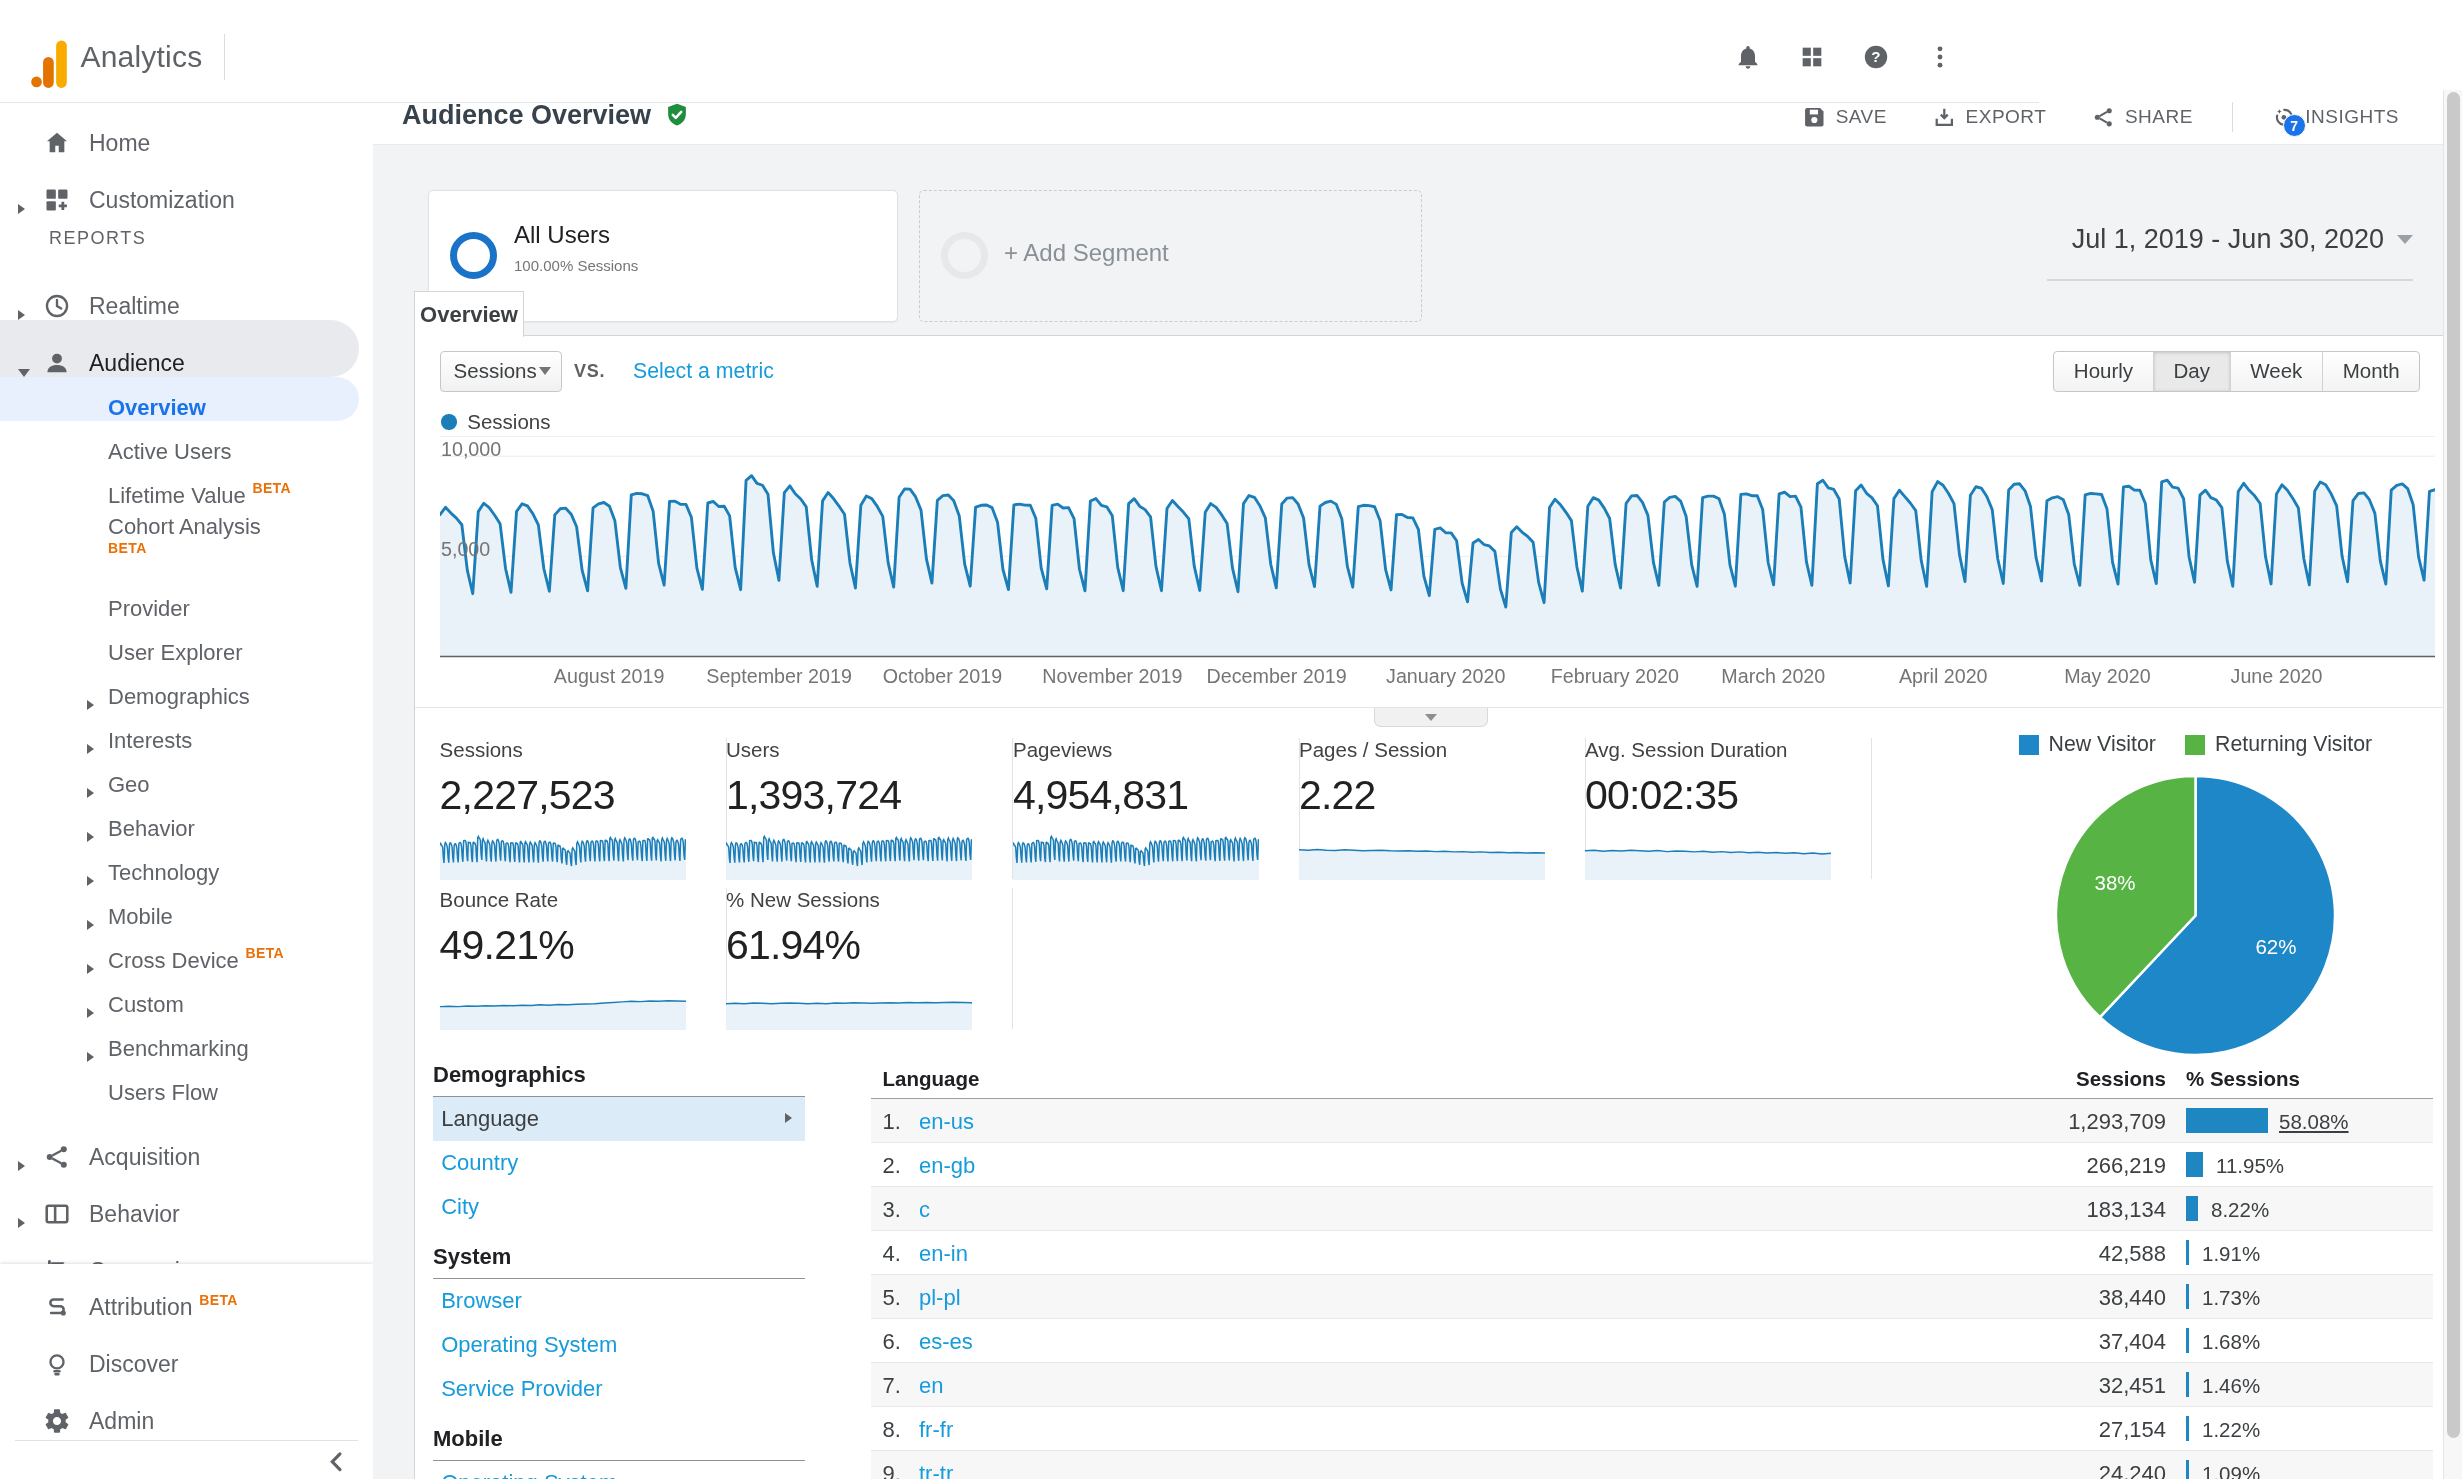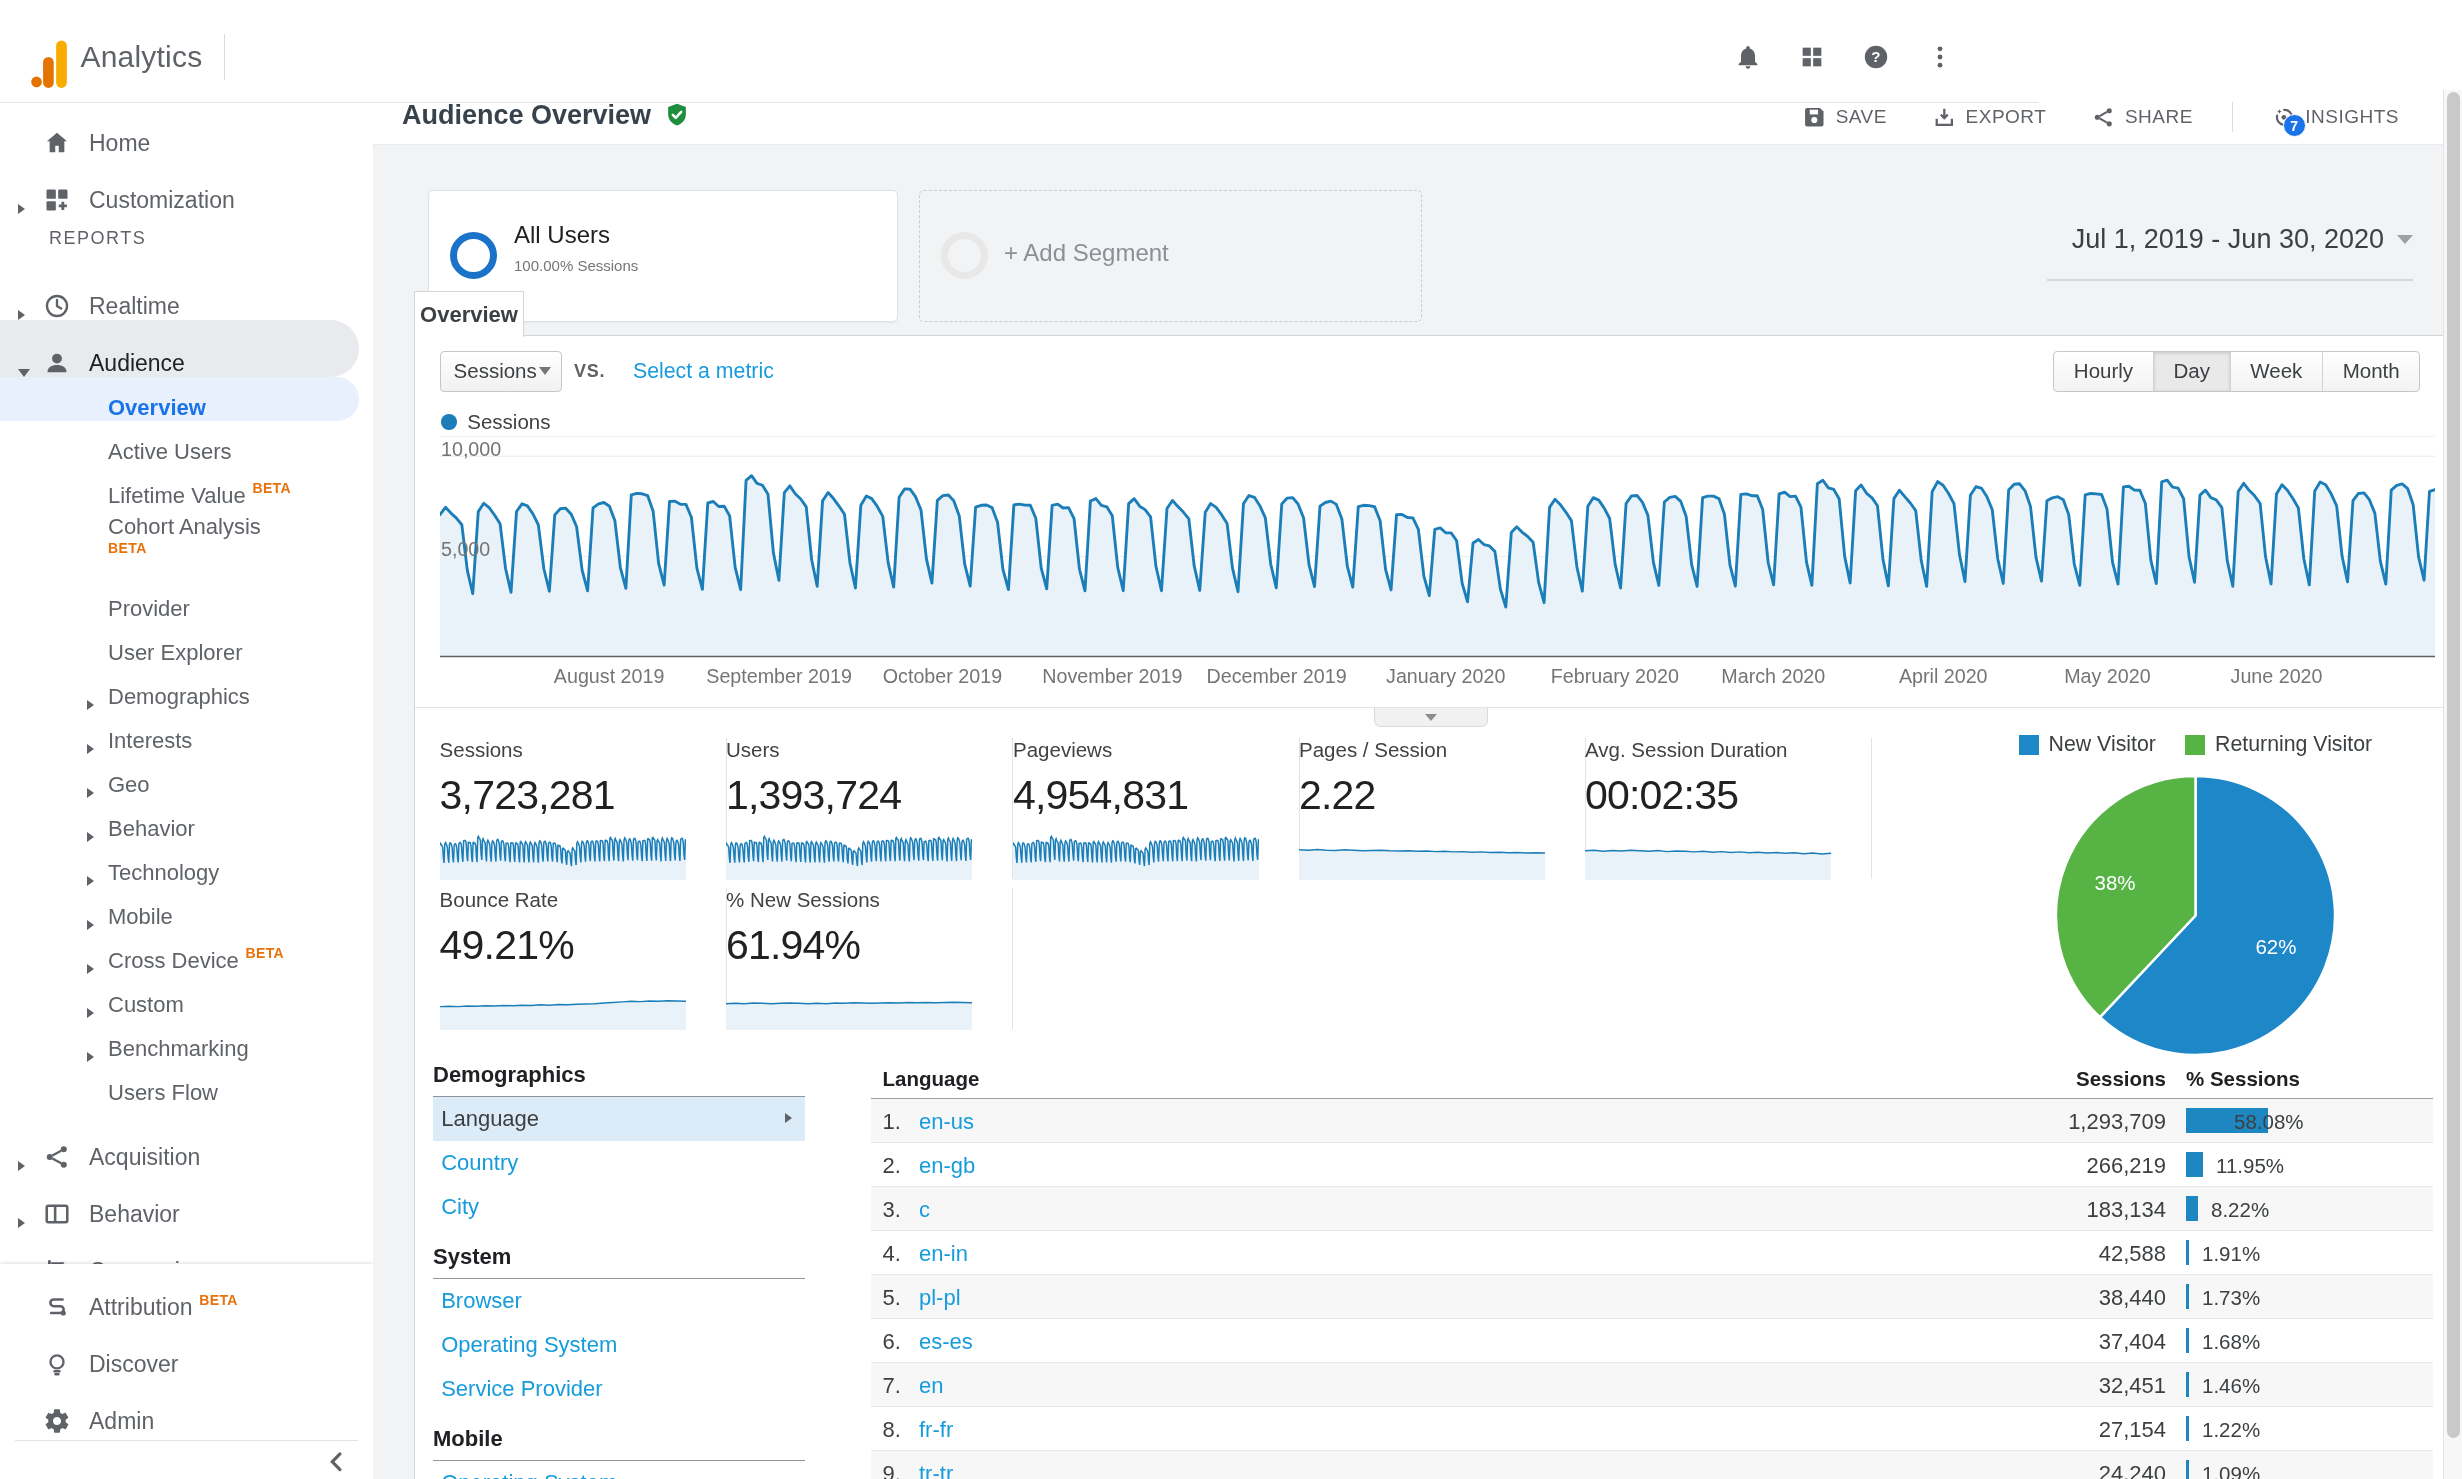--- a/index.html
+++ b/index.html
@@ -427,21 +427,21 @@
       <div id="yticks"></div>
 
       <div id="chart-divider"></div>
       <div id="chart-collapse">
         <span class="tri-down"></span>
       </div>
 
       <div id="cards">
           <div class="card" style="left: 24.6px; top: 402px;">
             <div class="clabel">Sessions</div>
-            <div class="cvalue">3,723,281</div>
+            <div class="cvalue">2,227,523</div>
             <div>
               <svg width="246" height="51" viewBox="0 0 300 62">
                 <polygon points="0.0,19.7 0.8,17.6 1.6,19.2 2.5,20.6 3.3,22.4 4.1,35.0 4.9,41.4 5.8,18.8 6.6,16.5 7.4,17.7 8.2,19.8 9.0,22.2 9.9,34.5 10.7,41.0 11.5,18.8 12.3,16.7 13.2,17.3 14.0,19.4 14.8,22.5 15.6,34.5 16.4,40.7 17.3,19.7 18.1,18.0 18.9,17.9 19.7,19.5 20.5,23.0 21.4,34.9 22.2,40.6 23.0,17.8 23.8,16.7 24.7,16.3 25.5,17.3 26.3,21.3 27.1,34.2 27.9,39.9 28.8,14.2 29.6,13.8 30.4,13.9 31.2,14.5 32.1,18.7 32.9,33.1 33.7,39.1 34.5,16.0 35.3,16.0 36.2,16.8 37.0,16.8 37.8,20.4 38.6,34.4 39.5,40.2 40.3,16.5 41.1,16.0 41.9,17.4 42.7,17.3 43.6,20.0 44.4,34.1 45.2,40.3 46.0,10.2 46.8,8.9 47.7,11.0 48.5,11.6 49.3,14.0 50.1,30.2 51.0,37.7 51.8,13.6 52.6,11.7 53.4,13.9 54.2,15.4 55.1,17.5 55.9,32.1 56.7,39.4 57.5,15.9 58.4,13.6 59.2,15.2 60.0,17.3 60.8,19.5 61.6,32.9 62.5,39.8 63.3,17.1 64.1,14.5 64.9,15.3 65.8,17.4 66.6,20.1 67.4,32.9 68.2,39.6 69.0,14.9 69.9,12.6 70.7,12.6 71.5,14.7 72.3,18.4 73.2,31.8 74.0,38.5 74.8,15.7 75.6,14.4 76.4,14.3 77.3,15.8 78.1,20.0 78.9,33.3 79.7,39.3 80.5,17.6 81.4,17.1 82.2,17.0 83.0,17.7 83.8,21.7 84.7,34.7 85.5,40.3 86.3,17.0 87.1,16.8 87.9,17.1 88.8,17.1 89.6,20.6 90.4,34.4 91.2,40.0 92.1,17.1 92.9,16.8 93.7,17.8 94.5,17.8 95.3,20.7 96.2,34.7 97.0,40.6 97.8,15.9 98.6,15.2 99.5,17.1 100.3,17.5 101.1,20.0 101.9,34.2 102.7,40.6 103.6,16.6 104.4,15.3 105.2,17.3 106.0,18.3 106.8,20.3 107.7,33.9 108.5,40.6 109.3,18.0 110.1,15.8 111.0,17.4 111.8,18.9 112.6,20.8 113.4,33.8 114.2,40.5 115.1,19.0 115.9,16.6 116.7,17.7 117.5,19.7 118.4,22.1 119.2,34.4 120.0,40.9 120.8,16.6 121.6,14.4 122.5,14.9 123.3,17.2 124.1,20.5 124.9,33.3 125.8,39.8 126.6,16.7 127.4,15.1 128.2,15.0 129.0,16.7 129.9,20.6 130.7,33.4 131.5,39.5 132.3,17.3 133.2,16.3 134.0,15.9 134.8,16.8 135.6,20.8 136.4,33.9 137.3,39.6 138.1,17.5 138.9,17.1 139.7,17.2 140.5,17.5 141.4,21.4 142.2,34.8 143.0,40.4 143.8,19.7 144.7,19.6 145.5,20.5 146.3,20.5 147.1,23.7 147.9,36.6 148.8,41.9 149.6,23.7 150.4,23.3 151.2,24.6 152.1,24.7 152.9,26.8 153.7,38.5 154.5,43.6 155.3,27.4 156.2,26.5 157.0,27.9 157.8,28.3 158.6,29.8 159.5,40.1 160.3,45.1 161.1,24.5 161.9,23.0 162.7,24.5 163.6,25.6 164.4,27.3 165.2,38.3 166.0,43.9 166.8,17.7 167.7,15.4 168.5,17.0 169.3,19.0 170.1,21.3 171.0,34.0 171.8,40.7 172.6,17.4 173.4,15.0 174.2,15.7 175.1,17.9 175.9,20.7 176.7,33.3 177.5,39.8 178.4,16.6 179.2,14.5 180.0,14.4 180.8,16.3 181.6,19.9 182.5,32.8 183.3,39.1 184.1,16.2 184.9,14.9 185.8,14.6 186.6,16.0 187.4,20.2 188.2,33.4 189.0,39.4 189.9,15.0 190.7,14.6 191.5,14.6 192.3,15.3 193.2,19.6 194.0,33.5 194.8,39.3 195.6,14.1 196.4,13.9 197.3,14.4 198.1,14.5 198.9,18.2 199.7,32.9 200.5,39.0 201.4,13.9 202.2,13.5 203.0,14.7 203.8,14.6 204.7,17.6 205.5,32.7 206.3,39.1 207.1,11.2 207.9,10.2 208.8,12.3 209.6,12.7 210.4,15.4 211.2,31.2 212.1,38.4 212.9,13.1 213.7,11.5 214.5,13.8 215.3,15.0 216.2,17.2 217.0,32.0 217.8,39.2 218.6,15.3 219.5,13.0 220.3,14.7 221.1,16.5 221.9,18.5 222.7,32.3 223.6,39.4 224.4,13.4 225.2,10.6 226.0,11.6 226.8,13.8 227.7,16.6 228.5,30.7 229.3,38.0 230.1,14.3 231.0,12.0 231.8,12.3 232.6,14.7 233.4,18.3 234.2,31.8 235.1,38.6 235.9,12.9 236.7,11.3 237.5,11.2 238.4,13.1 239.2,17.4 240.0,31.4 240.8,37.9 241.6,15.9 242.5,15.0 243.3,14.7 244.1,15.6 244.9,19.7 245.8,33.2 246.6,39.1 247.4,14.2 248.2,13.8 249.0,13.9 249.9,14.1 250.7,18.1 251.5,32.7 252.3,38.8 253.2,12.0 254.0,11.8 254.8,12.9 255.6,13.0 256.4,16.6 257.3,32.1 258.1,38.6 258.9,10.7 259.7,10.2 260.5,12.1 261.4,12.3 262.2,15.3 263.0,31.2 263.8,38.3 264.7,14.3 265.5,12.9 266.3,15.0 267.1,15.7 267.9,17.7 268.8,32.4 269.6,39.4 270.4,13.3 271.2,11.0 272.1,13.0 272.9,14.5 273.7,16.6 274.5,31.2 275.3,38.7 276.2,14.0 277.0,11.5 277.8,13.0 278.6,15.2 279.5,17.8 280.3,31.7 281.1,39.0 281.9,13.2 282.7,10.7 283.6,11.4 284.4,13.9 285.2,17.3 286.0,31.0 286.8,38.1 287.7,15.8 288.5,13.8 289.3,13.7 290.1,15.6 291.0,19.3 291.8,32.4 292.6,38.8 293.4,12.9 294.2,11.6 295.1,11.2 295.9,12.5 296.7,16.9 297.5,31.3 298.4,37.7 299.2,13.2 300.0,12.8 300,62 0,62" fill="#e9f2f9"></polygon>
                 <polyline points="0.0,19.7 0.8,17.6 1.6,19.2 2.5,20.6 3.3,22.4 4.1,35.0 4.9,41.4 5.8,18.8 6.6,16.5 7.4,17.7 8.2,19.8 9.0,22.2 9.9,34.5 10.7,41.0 11.5,18.8 12.3,16.7 13.2,17.3 14.0,19.4 14.8,22.5 15.6,34.5 16.4,40.7 17.3,19.7 18.1,18.0 18.9,17.9 19.7,19.5 20.5,23.0 21.4,34.9 22.2,40.6 23.0,17.8 23.8,16.7 24.7,16.3 25.5,17.3 26.3,21.3 27.1,34.2 27.9,39.9 28.8,14.2 29.6,13.8 30.4,13.9 31.2,14.5 32.1,18.7 32.9,33.1 33.7,39.1 34.5,16.0 35.3,16.0 36.2,16.8 37.0,16.8 37.8,20.4 38.6,34.4 39.5,40.2 40.3,16.5 41.1,16.0 41.9,17.4 42.7,17.3 43.6,20.0 44.4,34.1 45.2,40.3 46.0,10.2 46.8,8.9 47.7,11.0 48.5,11.6 49.3,14.0 50.1,30.2 51.0,37.7 51.8,13.6 52.6,11.7 53.4,13.9 54.2,15.4 55.1,17.5 55.9,32.1 56.7,39.4 57.5,15.9 58.4,13.6 59.2,15.2 60.0,17.3 60.8,19.5 61.6,32.9 62.5,39.8 63.3,17.1 64.1,14.5 64.9,15.3 65.8,17.4 66.6,20.1 67.4,32.9 68.2,39.6 69.0,14.9 69.9,12.6 70.7,12.6 71.5,14.7 72.3,18.4 73.2,31.8 74.0,38.5 74.8,15.7 75.6,14.4 76.4,14.3 77.3,15.8 78.1,20.0 78.9,33.3 79.7,39.3 80.5,17.6 81.4,17.1 82.2,17.0 83.0,17.7 83.8,21.7 84.7,34.7 85.5,40.3 86.3,17.0 87.1,16.8 87.9,17.1 88.8,17.1 89.6,20.6 90.4,34.4 91.2,40.0 92.1,17.1 92.9,16.8 93.7,17.8 94.5,17.8 95.3,20.7 96.2,34.7 97.0,40.6 97.8,15.9 98.6,15.2 99.5,17.1 100.3,17.5 101.1,20.0 101.9,34.2 102.7,40.6 103.6,16.6 104.4,15.3 105.2,17.3 106.0,18.3 106.8,20.3 107.7,33.9 108.5,40.6 109.3,18.0 110.1,15.8 111.0,17.4 111.8,18.9 112.6,20.8 113.4,33.8 114.2,40.5 115.1,19.0 115.9,16.6 116.7,17.7 117.5,19.7 118.4,22.1 119.2,34.4 120.0,40.9 120.8,16.6 121.6,14.4 122.5,14.9 123.3,17.2 124.1,20.5 124.9,33.3 125.8,39.8 126.6,16.7 127.4,15.1 128.2,15.0 129.0,16.7 129.9,20.6 130.7,33.4 131.5,39.5 132.3,17.3 133.2,16.3 134.0,15.9 134.8,16.8 135.6,20.8 136.4,33.9 137.3,39.6 138.1,17.5 138.9,17.1 139.7,17.2 140.5,17.5 141.4,21.4 142.2,34.8 143.0,40.4 143.8,19.7 144.7,19.6 145.5,20.5 146.3,20.5 147.1,23.7 147.9,36.6 148.8,41.9 149.6,23.7 150.4,23.3 151.2,24.6 152.1,24.7 152.9,26.8 153.7,38.5 154.5,43.6 155.3,27.4 156.2,26.5 157.0,27.9 157.8,28.3 158.6,29.8 159.5,40.1 160.3,45.1 161.1,24.5 161.9,23.0 162.7,24.5 163.6,25.6 164.4,27.3 165.2,38.3 166.0,43.9 166.8,17.7 167.7,15.4 168.5,17.0 169.3,19.0 170.1,21.3 171.0,34.0 171.8,40.7 172.6,17.4 173.4,15.0 174.2,15.7 175.1,17.9 175.9,20.7 176.7,33.3 177.5,39.8 178.4,16.6 179.2,14.5 180.0,14.4 180.8,16.3 181.6,19.9 182.5,32.8 183.3,39.1 184.1,16.2 184.9,14.9 185.8,14.6 186.6,16.0 187.4,20.2 188.2,33.4 189.0,39.4 189.9,15.0 190.7,14.6 191.5,14.6 192.3,15.3 193.2,19.6 194.0,33.5 194.8,39.3 195.6,14.1 196.4,13.9 197.3,14.4 198.1,14.5 198.9,18.2 199.7,32.9 200.5,39.0 201.4,13.9 202.2,13.5 203.0,14.7 203.8,14.6 204.7,17.6 205.5,32.7 206.3,39.1 207.1,11.2 207.9,10.2 208.8,12.3 209.6,12.7 210.4,15.4 211.2,31.2 212.1,38.4 212.9,13.1 213.7,11.5 214.5,13.8 215.3,15.0 216.2,17.2 217.0,32.0 217.8,39.2 218.6,15.3 219.5,13.0 220.3,14.7 221.1,16.5 221.9,18.5 222.7,32.3 223.6,39.4 224.4,13.4 225.2,10.6 226.0,11.6 226.8,13.8 227.7,16.6 228.5,30.7 229.3,38.0 230.1,14.3 231.0,12.0 231.8,12.3 232.6,14.7 233.4,18.3 234.2,31.8 235.1,38.6 235.9,12.9 236.7,11.3 237.5,11.2 238.4,13.1 239.2,17.4 240.0,31.4 240.8,37.9 241.6,15.9 242.5,15.0 243.3,14.7 244.1,15.6 244.9,19.7 245.8,33.2 246.6,39.1 247.4,14.2 248.2,13.8 249.0,13.9 249.9,14.1 250.7,18.1 251.5,32.7 252.3,38.8 253.2,12.0 254.0,11.8 254.8,12.9 255.6,13.0 256.4,16.6 257.3,32.1 258.1,38.6 258.9,10.7 259.7,10.2 260.5,12.1 261.4,12.3 262.2,15.3 263.0,31.2 263.8,38.3 264.7,14.3 265.5,12.9 266.3,15.0 267.1,15.7 267.9,17.7 268.8,32.4 269.6,39.4 270.4,13.3 271.2,11.0 272.1,13.0 272.9,14.5 273.7,16.6 274.5,31.2 275.3,38.7 276.2,14.0 277.0,11.5 277.8,13.0 278.6,15.2 279.5,17.8 280.3,31.7 281.1,39.0 281.9,13.2 282.7,10.7 283.6,11.4 284.4,13.9 285.2,17.3 286.0,31.0 286.8,38.1 287.7,15.8 288.5,13.8 289.3,13.7 290.1,15.6 291.0,19.3 291.8,32.4 292.6,38.8 293.4,12.9 294.2,11.6 295.1,11.2 295.9,12.5 296.7,16.9 297.5,31.3 298.4,37.7 299.2,13.2 300.0,12.8 " fill="none" stroke="#1b7eb8" stroke-width="1.8"></polyline>
               </svg>
             </div>
           </div>
           <div class="card" style="left: 311px; top: 402px;">
             <div class="clabel">Users</div>
             <div class="cvalue">1,393,724</div>
@@ -539,21 +539,21 @@
           <div class="thead">
             <span class="th-dim">Language</span>
             <span class="th-sess">Sessions</span>
             <span class="th-pct">% Sessions</span>
           </div>
           <div class="trow odd">
             <span class="rank">1.</span>
             <a class="tlink">en-us</a>
             <span class="sess">1,293,709</span>
             <span class="bar" style="width: 82px;"></span>
-            <span class="pct" style="left: 1363px;">58.08%</span>
+            <span class="pct" style="left: 1408px; text-decoration: underline;">58.08%</span>
           </div>
           <div class="trow">
             <span class="rank">2.</span>
             <a class="tlink">en-gb</a>
             <span class="sess">266,219</span>
             <span class="bar" style="width: 17px;"></span>
             <span class="pct" style="left: 1345px;">11.95%</span>
           </div>
           <div class="trow odd">
             <span class="rank">3.</span>

